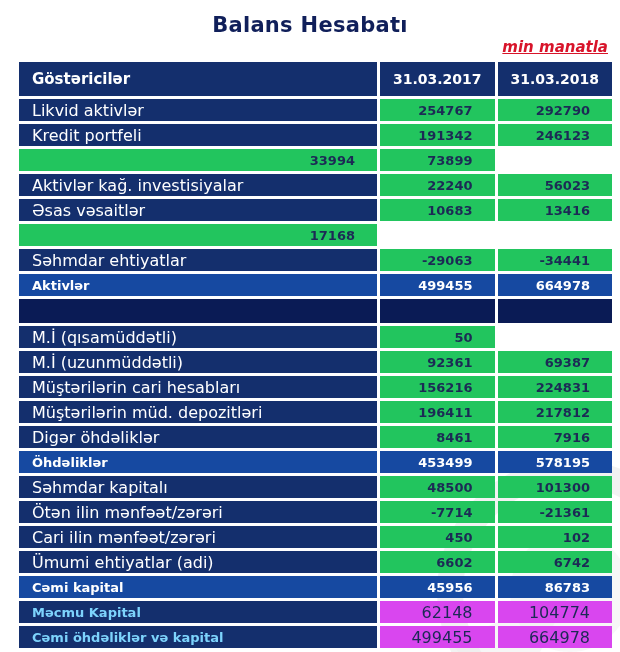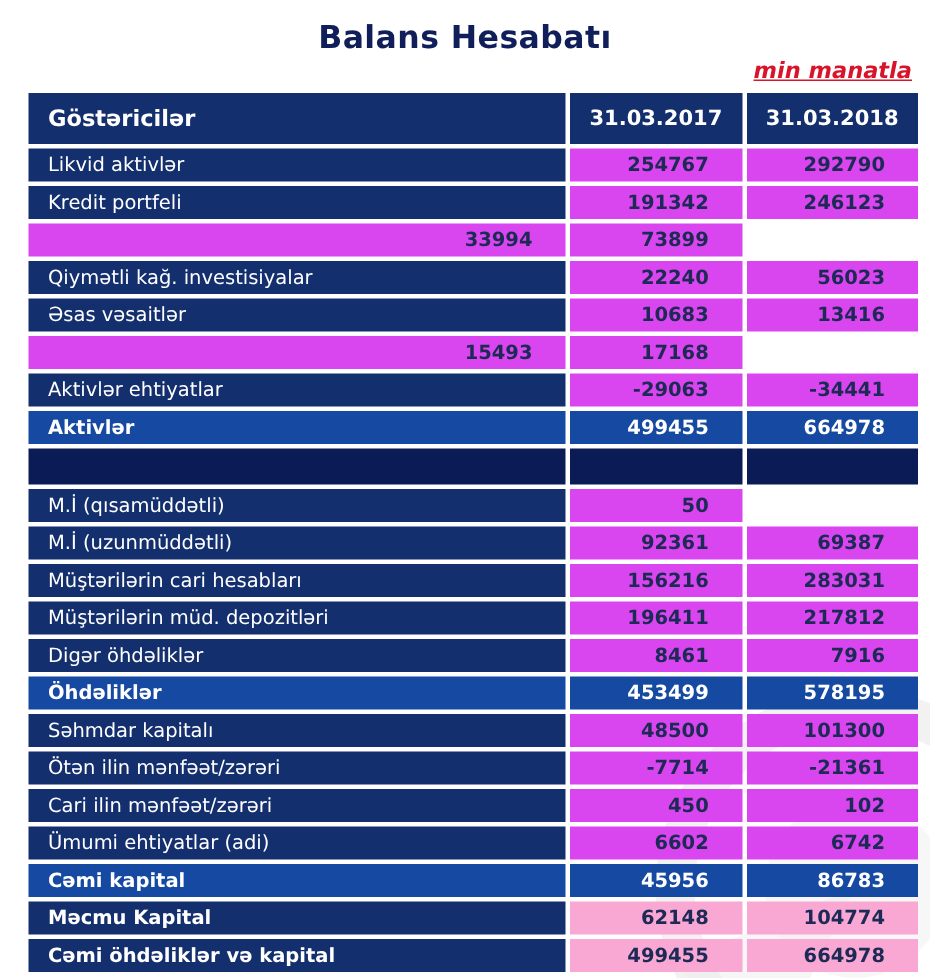--- a/index.html
+++ b/index.html
@@ -36,27 +36,27 @@
   .cell{box-sizing:border-box;display:flex;align-items:center;overflow:hidden;white-space:nowrap;}
   .label-cell{padding-left:13px;justify-content:flex-start;}
   .value-cell{padding-right:22px;justify-content:flex-end;}
 
   .header-row{height:34px;}
   .header-row .cell{background:#142f6d;color:#ffffff;font-weight:bold;}
   .header-row .label-cell{font-size:15px;}
   .header-row .value-cell{justify-content:center;padding-right:0;font-size:14px;}
 
   .r-normal,.r-highlight,.r-total{height:22px;}
-  .r-normal .label-cell{background:#142f6d;color:#ffffff;font-size:13px;font-weight:normal;}
-  .r-normal .value-cell{background:#d946ef;color:#1c2a55;font-size:13px;font-weight:bold;}
+  .r-normal .label-cell{background:#142f6d;color:#ffffff;font-size:16px;font-weight:normal;}
+  .r-normal .value-cell{background:#22c55e;color:#1c2a55;font-size:13px;font-weight:bold;}
 
   .r-highlight .cell{background:#1649a1;color:#ffffff;font-size:13px;font-weight:bold;}
 
-  .r-total .label-cell{background:#142f6d;color:#ffffff;font-size:13px;font-weight:bold;}
-  .r-total .value-cell{background:#f9a8d4;color:#1c2a55;font-size:13px;font-weight:bold;}
+  .r-total .label-cell{background:#142f6d;color:#7dd3fc;font-size:13px;font-weight:bold;}
+  .r-total .value-cell{background:#d946ef;color:#1c2a55;font-size:16px;font-weight:normal;}
 
   .r-spacer{height:24px;}
   .r-spacer .cell{background:#0a1b55;}
 </style>
 </head>
 <body>
 
 <div class="page">
 
   <svg class="watermark" width="260" height="260" viewBox="0 0 260 260">
@@ -83,35 +83,34 @@
         <div class="row r-normal">
     <div class="cell label-cell">Kredit portfeli</div>
     <div class="cell value-cell">191342</div>
     <div class="cell value-cell">246123</div>
   </div>
         <div class="row r-normal">
     <div class="cell value-cell">33994</div>
     <div class="cell value-cell">73899</div>
   </div>
         <div class="row r-normal">
-    <div class="cell label-cell">Qiymətli kağ. investisiyalar</div>
+    <div class="cell label-cell">Aktivlər kağ. investisiyalar</div>
     <div class="cell value-cell">22240</div>
     <div class="cell value-cell">56023</div>
   </div>
         <div class="row r-normal">
     <div class="cell label-cell">Əsas vəsaitlər</div>
     <div class="cell value-cell">10683</div>
     <div class="cell value-cell">13416</div>
   </div>
         <div class="row r-normal">
-    <div class="cell value-cell">15493</div>
     <div class="cell value-cell">17168</div>
   </div>
         <div class="row r-normal">
-    <div class="cell label-cell">Aktivlər ehtiyatlar</div>
+    <div class="cell label-cell">Səhmdar ehtiyatlar</div>
     <div class="cell value-cell">-29063</div>
     <div class="cell value-cell">-34441</div>
   </div>
         <div class="row r-highlight">
     <div class="cell label-cell">Aktivlər</div>
     <div class="cell value-cell">499455</div>
     <div class="cell value-cell">664978</div>
   </div>
         <div class="row r-spacer">
     <div class="cell label-cell"></div>
@@ -123,21 +122,21 @@
     <div class="cell value-cell">50</div>
   </div>
         <div class="row r-normal">
     <div class="cell label-cell">M.İ (uzunmüddətli)</div>
     <div class="cell value-cell">92361</div>
     <div class="cell value-cell">69387</div>
   </div>
         <div class="row r-normal">
     <div class="cell label-cell">Müştərilərin cari hesabları</div>
     <div class="cell value-cell">156216</div>
-    <div class="cell value-cell">283031</div>
+    <div class="cell value-cell">224831</div>
   </div>
         <div class="row r-normal">
     <div class="cell label-cell">Müştərilərin müd. depozitləri</div>
     <div class="cell value-cell">196411</div>
     <div class="cell value-cell">217812</div>
   </div>
         <div class="row r-normal">
     <div class="cell label-cell">Digər öhdəliklər</div>
     <div class="cell value-cell">8461</div>
     <div class="cell value-cell">7916</div>

